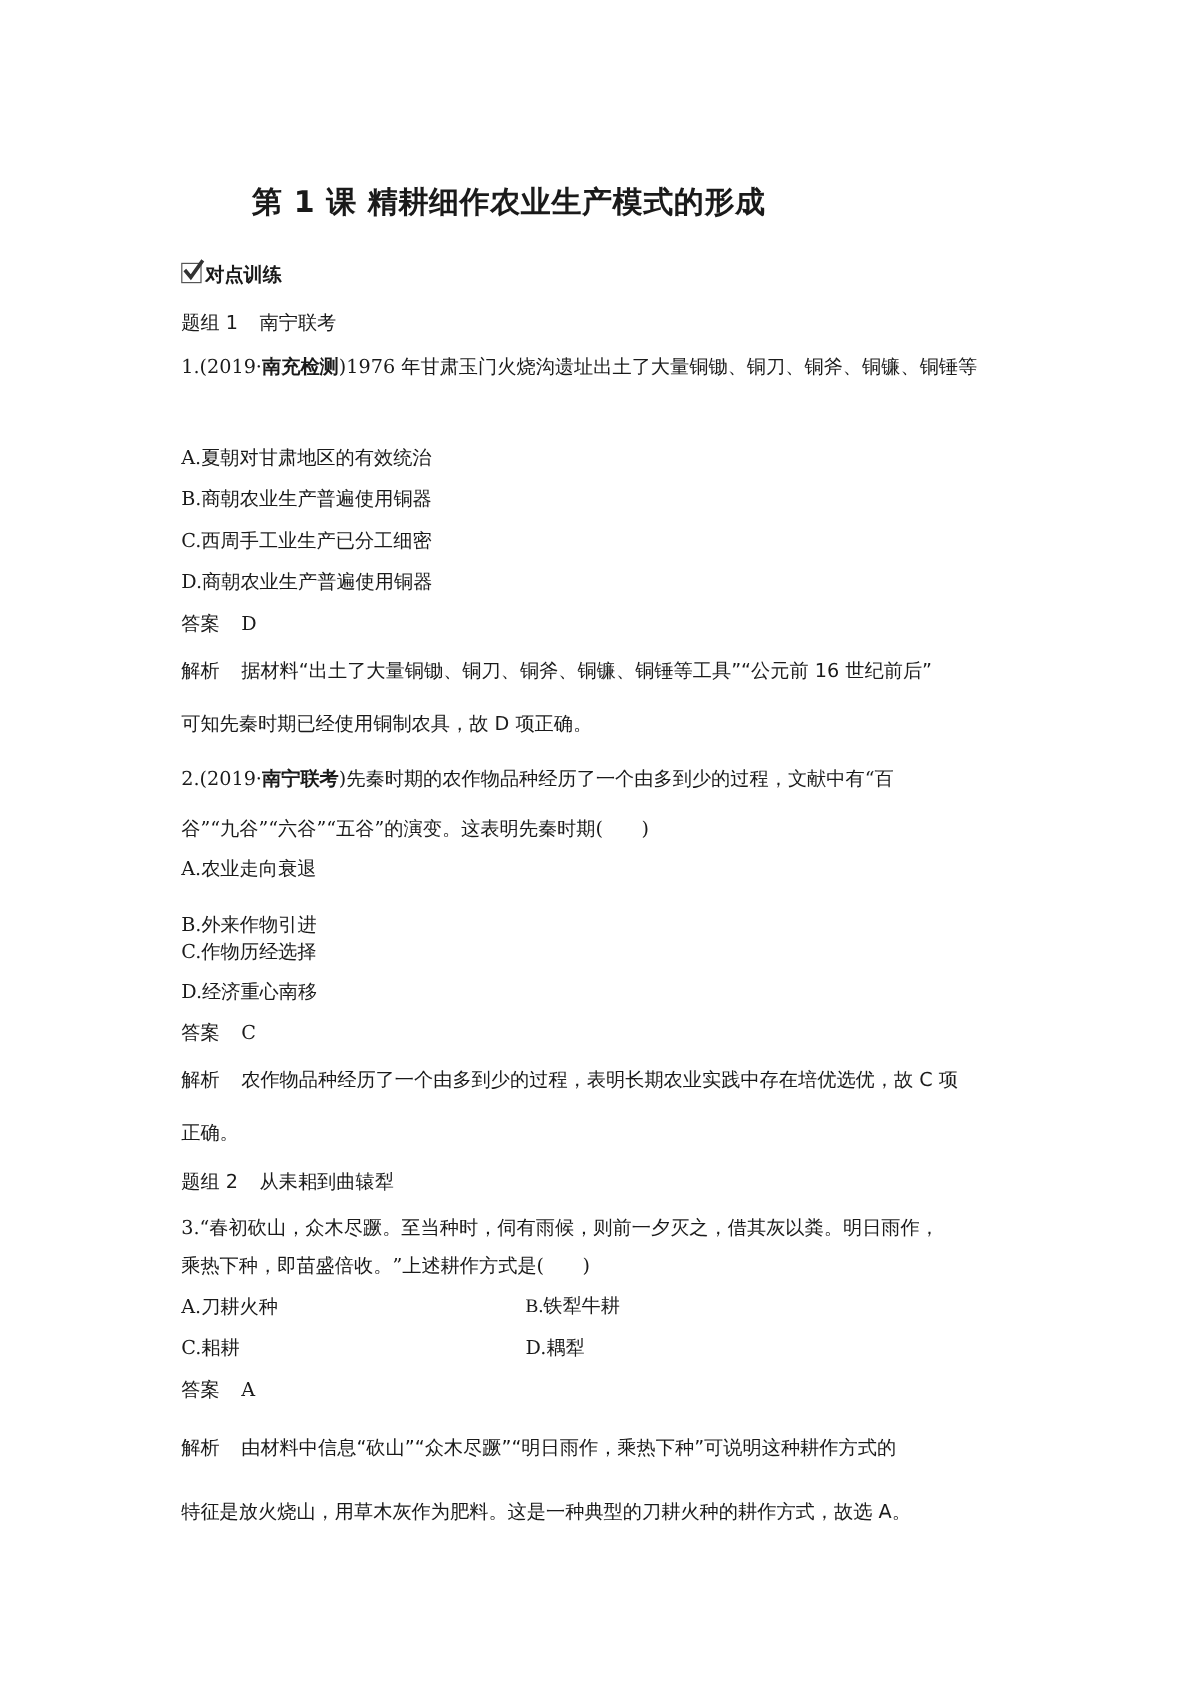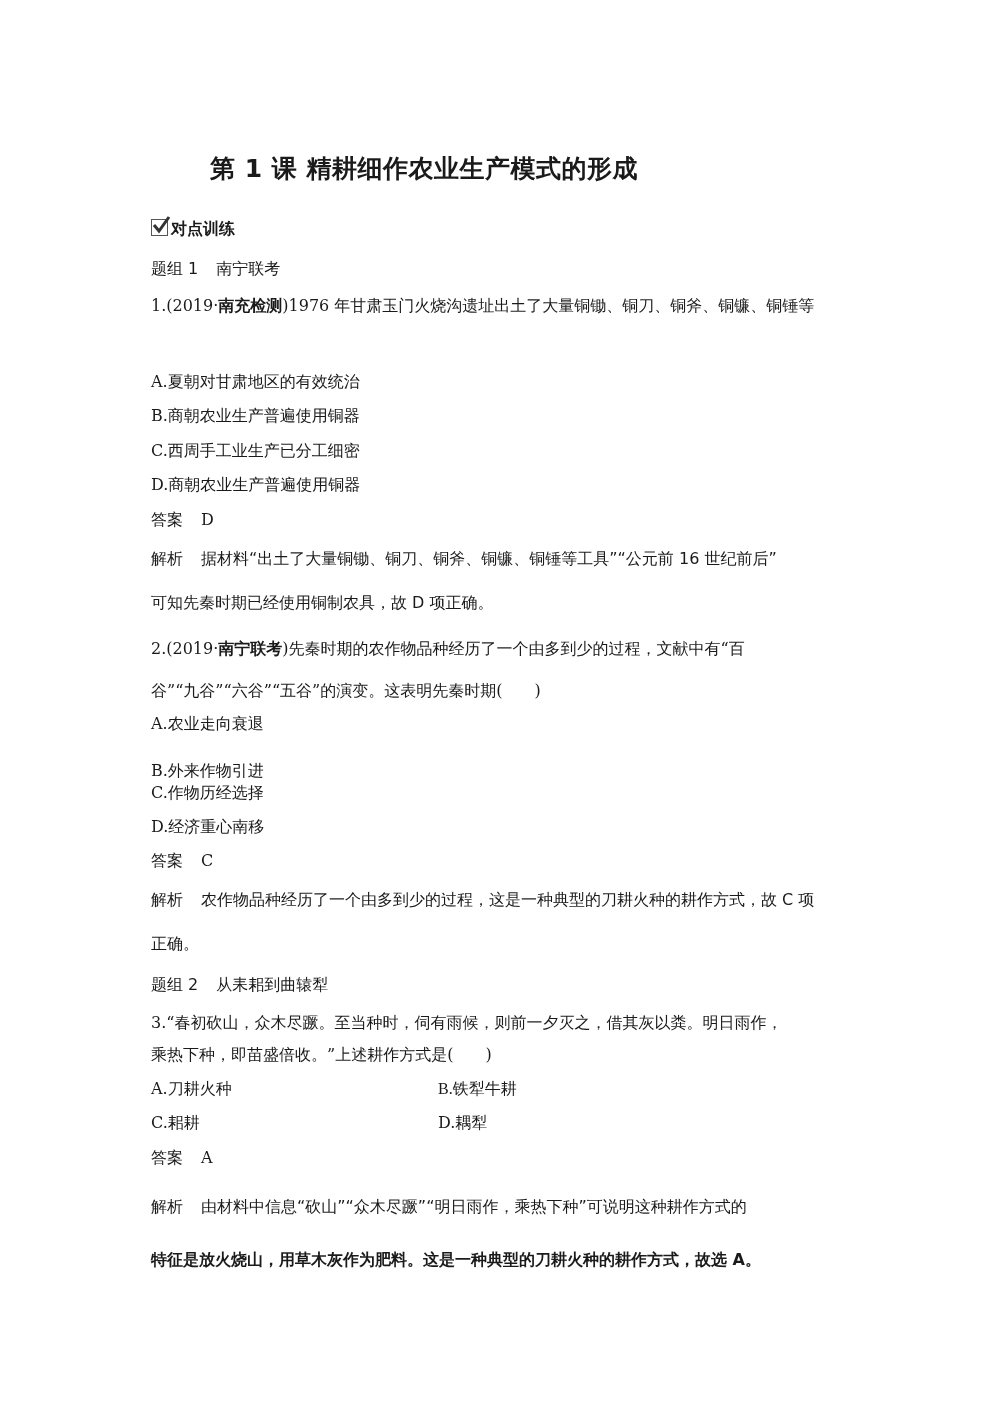--- a/index.html
+++ b/index.html
@@ -57,21 +57,21 @@
   </div>
   <div class="line" style="top:681px;">谷”“九谷”“六谷”“五谷”的演变。这表明先秦时期(　　)</div>
   <div class="line" style="top:714px;">A.农业走向衰退</div>
   <div class="line" style="top:748px;margin-top:13px;">B.外来作物引进</div>
   <div class="line" style="top:783px;">C.作物历经选择</div>
   <div class="line" style="top:817px;">D.经济重心南移</div>
   <div class="line" style="top:851px;">
     <span class="label">答案</span><span class="gap"></span><span>C</span>
   </div>
   <div class="line label" style="top:890px;">
-    <span>解析</span><span class="gap"></span><span>农作物品种经历了一个由多到少的过程，这是一种典型的刀耕火种的耕作方式，故 C 项</span>
+    <span>解析</span><span class="gap"></span><span>农作物品种经历了一个由多到少的过程，表明长期农业实践中存在培优选优，故 C 项</span>
   </div>
   <div class="line label" style="top:934px;">正确。</div>
 
   <div class="line label" style="top:975px;text-align:right;">
     <span>题组 2</span><span class="gap"></span><span>从耒耜到曲辕犁</span>
   </div>
 
   <div class="line" style="top:1013px;">
     <span>3.</span><span>“春初砍山，众木尽蹶。至当种时，伺有雨候，则前一夕灭之，借其灰以粪。明日雨作，</span>
   </div>
@@ -79,15 +79,15 @@
   <div class="line" style="top:1079px;">A.刀耕火种</div>
   <div class="line col2" style="top:1079px;font-family:Liberation Serif, serif;">B.铁犁牛耕</div>
   <div class="line" style="top:1113px;">C.耜耕</div>
   <div class="line col2" style="top:1113px;">D.耦犁</div>
   <div class="line" style="top:1148px;">
     <span class="label">答案</span><span class="gap"></span><span>A</span>
   </div>
   <div class="line label" style="top:1197px;">
     <span>解析</span><span class="gap"></span><span>由材料中信息“砍山”“众木尽蹶”“明日雨作，乘热下种”可说明这种耕作方式的</span>
   </div>
-  <div class="line label" style="top:1250px;font-weight:bold;">特征是放火烧山，用草木灰作为肥料。这是一种典型的刀耕火种的耕作方式，故选 A。</div>
+  <div class="line label" style="top:1250px;">特征是放火烧山，用草木灰作为肥料。这是一种典型的刀耕火种的耕作方式，故选 A。</div>
 
 </div>
 
 </body></html>

